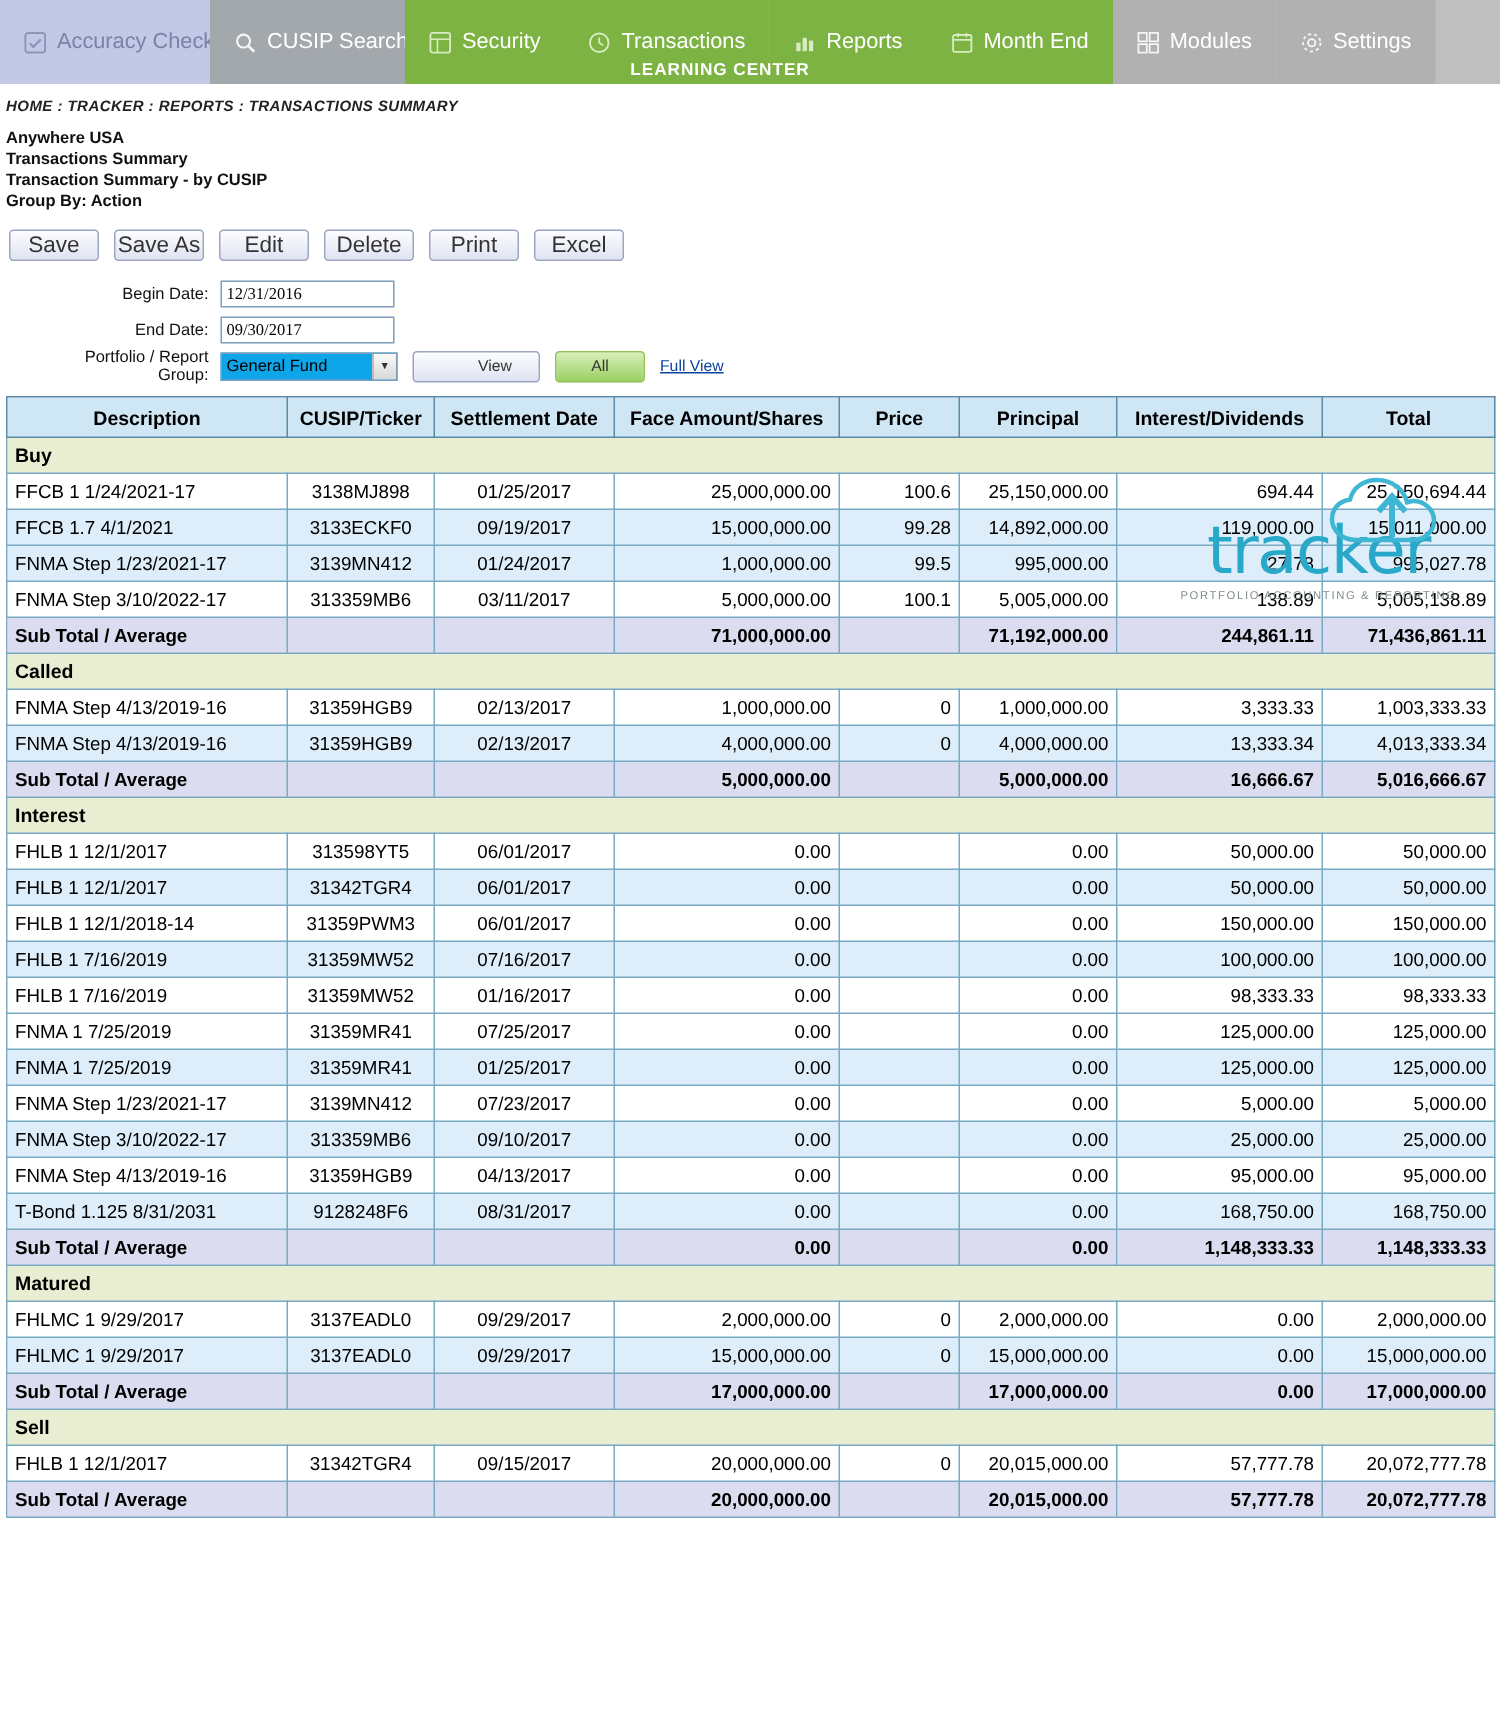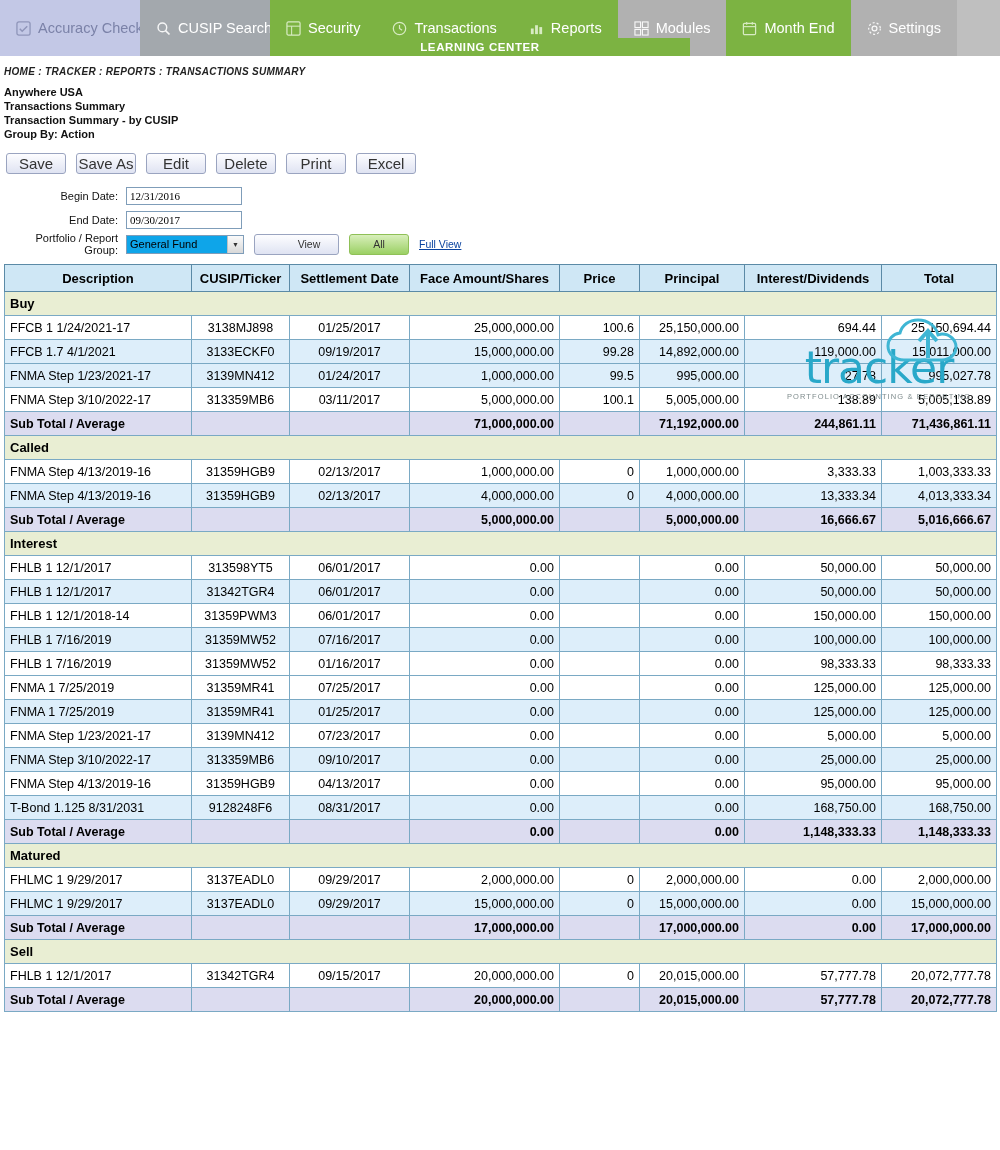--- a/index.html
+++ b/index.html
@@ -136,20 +136,21 @@
     height: 24px;
     font-size: 11px;
   }
   .form-label {
     width: 118px;
     text-align: right;
     padding-right: 8px;
     font-weight: normal;
     color: #111;
     font-size: 11px;
+    padding-left: 21px;
   }
   .txt-input {
     width: 108px;
     height: 16px;
     border: 1px solid #7f9db9;
     background: #fff;
     font-size: 11px;
     padding: 0 3px;
     font-family: Liberation Serif, serif;
     color: #000;
@@ -319,44 +320,44 @@
 
   <div class="nav-tab nav-green">
     <span class="ic">
       <svg width="15" height="15" viewBox="0 0 16 16">
           <rect x="2" y="8" width="3" height="6" fill="#e2f2d1"></rect>
           <rect x="6.5" y="4.5" width="3" height="9.5" fill="#e2f2d1"></rect>
           <rect x="11" y="6.5" width="3" height="7.5" fill="#e2f2d1"></rect>
         </svg>
     </span>
     <span class="nt-label">Reports</span>
+  </div>
+
+  <div class="nav-tab nav-green">
+    <span class="ic">
+      <svg width="15" height="15" viewBox="0 0 16 16">
+          <rect x="1.5" y="2.5" width="13" height="12" rx="1.3" fill="none" stroke="#e2f2d1" stroke-width="1.3"></rect>
+          <line x1="1.5" y1="6" x2="14.5" y2="6" stroke="#e2f2d1" stroke-width="1.2"></line>
+          <line x1="5" y1="1" x2="5" y2="4" stroke="#e2f2d1" stroke-width="1.2"></line>
+          <line x1="11" y1="1" x2="11" y2="4" stroke="#e2f2d1" stroke-width="1.2"></line>
+        </svg>
+    </span>
+    <span class="nt-label">Month End</span>
   </div>
 
   <div class="nav-tab nav-grey">
     <span class="ic">
       <svg width="15" height="15" viewBox="0 0 16 16">
           <rect x="1" y="1" width="6" height="6" fill="none" stroke="#fff" stroke-width="1.2"></rect>
           <rect x="9" y="1" width="6" height="6" fill="none" stroke="#fff" stroke-width="1.2"></rect>
           <rect x="1" y="9" width="6" height="6" fill="none" stroke="#fff" stroke-width="1.2"></rect>
           <rect x="9" y="9" width="6" height="6" fill="none" stroke="#fff" stroke-width="1.2"></rect>
         </svg>
     </span>
     <span class="nt-label">Modules</span>
-  </div>
-
-  <div class="nav-tab nav-green">
-    <span class="ic">
-      <svg width="15" height="15" viewBox="0 0 16 16">
-          <rect x="1.5" y="2.5" width="13" height="12" rx="1.3" fill="none" stroke="#e2f2d1" stroke-width="1.3"></rect>
-          <line x1="1.5" y1="6" x2="14.5" y2="6" stroke="#e2f2d1" stroke-width="1.2"></line>
-          <line x1="5" y1="1" x2="5" y2="4" stroke="#e2f2d1" stroke-width="1.2"></line>
-          <line x1="11" y1="1" x2="11" y2="4" stroke="#e2f2d1" stroke-width="1.2"></line>
-        </svg>
-    </span>
-    <span class="nt-label">Month End</span>
   </div>
 
   <div class="nav-tab nav-grey">
     <span class="ic">
       <svg width="15" height="15" viewBox="0 0 16 16">
           <circle cx="8" cy="8" r="2.6" fill="none" stroke="#fff" stroke-width="1.3"></circle>
           <circle cx="8" cy="8" r="6.2" fill="none" stroke="#fff" stroke-width="1.3" stroke-dasharray="2.2 2.2"></circle>
         </svg>
     </span>
     <span class="nt-label">Settings</span>

